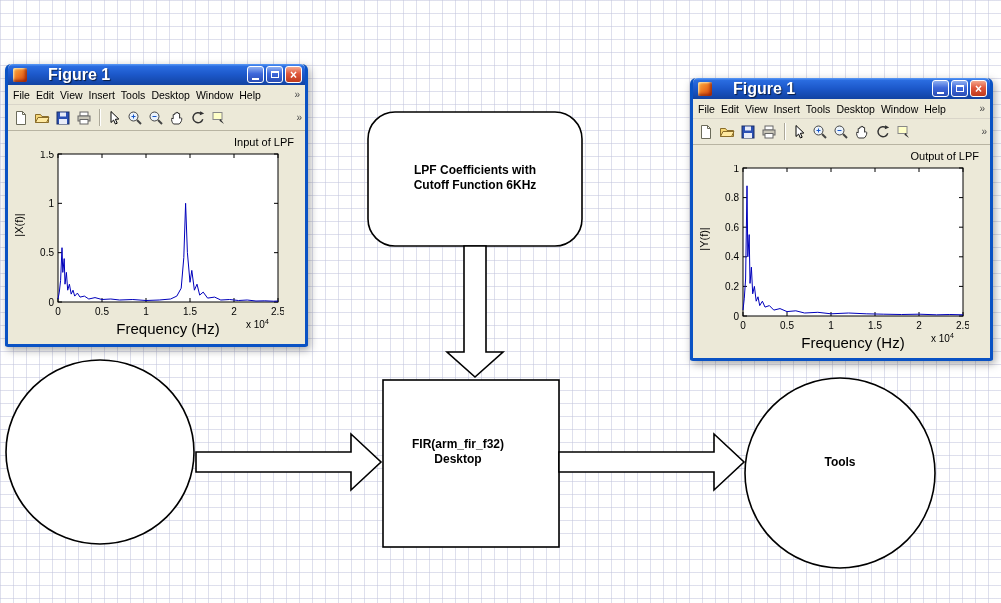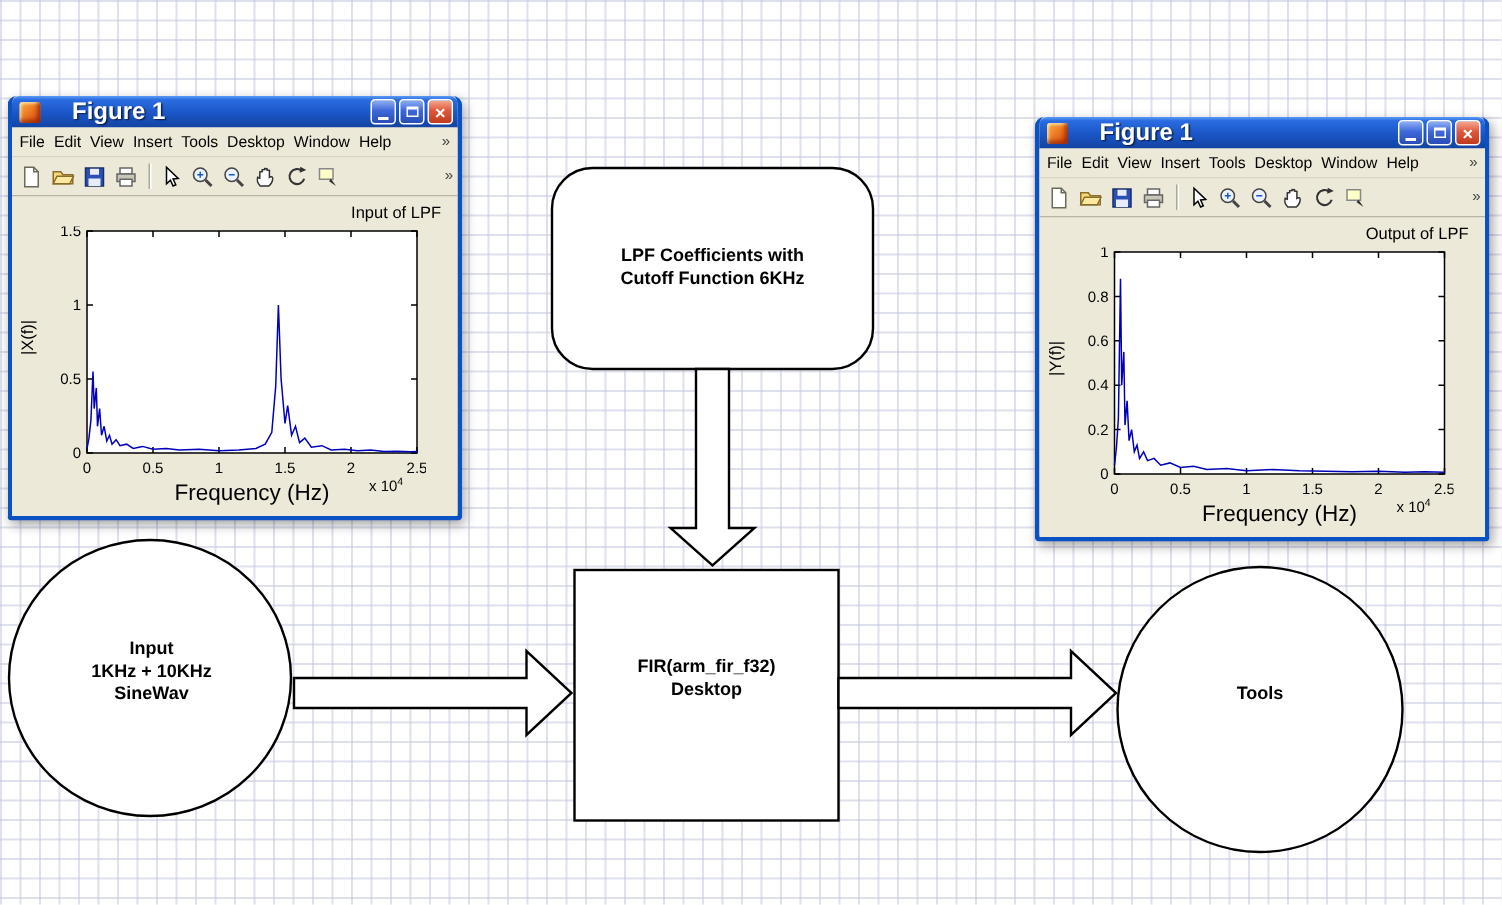--- a/index.html
+++ b/index.html
@@ -55,30 +55,25 @@
   <svg class="shapes" width="1001" height="603">
     <ellipse class="shape" cx="100" cy="452" rx="94" ry="92"></ellipse>
     <path class="shape" d="M196 452 H351 V434 L381 462 L351 490 V472 H196 Z"></path>
     <rect class="shape" x="368" y="112" width="214" height="134" rx="27"></rect>
     <path class="shape" d="M464 246 H486 V352 H503 L475 377 L447 352 H464 Z"></path>
     <rect class="shape" x="383" y="380" width="176" height="167"></rect>
     <path class="shape" d="M559 452 H714 V434 L744 462 L714 490 V472 H559 Z"></path>
     <ellipse class="shape" cx="840" cy="473" rx="95" ry="95"></ellipse>
   </svg>
 
-  <div class="dlabel" style="left:8px;top:425px;width:186px;">
-    <div>Input</div>
-    <div>1KHz + 10KHz</div>
-    <div>SineWav</div>
-  </div>
   <div class="dlabel" style="left:368px;top:163px;width:214px;">
     <div>LPF Coefficients with</div>
     <div>Cutoff Function 6KHz</div>
   </div>
-  <div class="dlabel" style="left:383px;top:437px;width:176px;">
+  <div class="dlabel" style="left:370px;top:437px;width:176px;">
     <div>FIR(arm_fir_f32)</div>
     <div>Desktop</div>
   </div>
   <div class="dlabel" style="left:745px;top:455px;width:190px;">
     <div>Tools</div>
   </div>
 
   <div class="fig-window" style="left:5px;top:64px;">
     <div class="titlebar">
       <span class="app-icon"></span>

